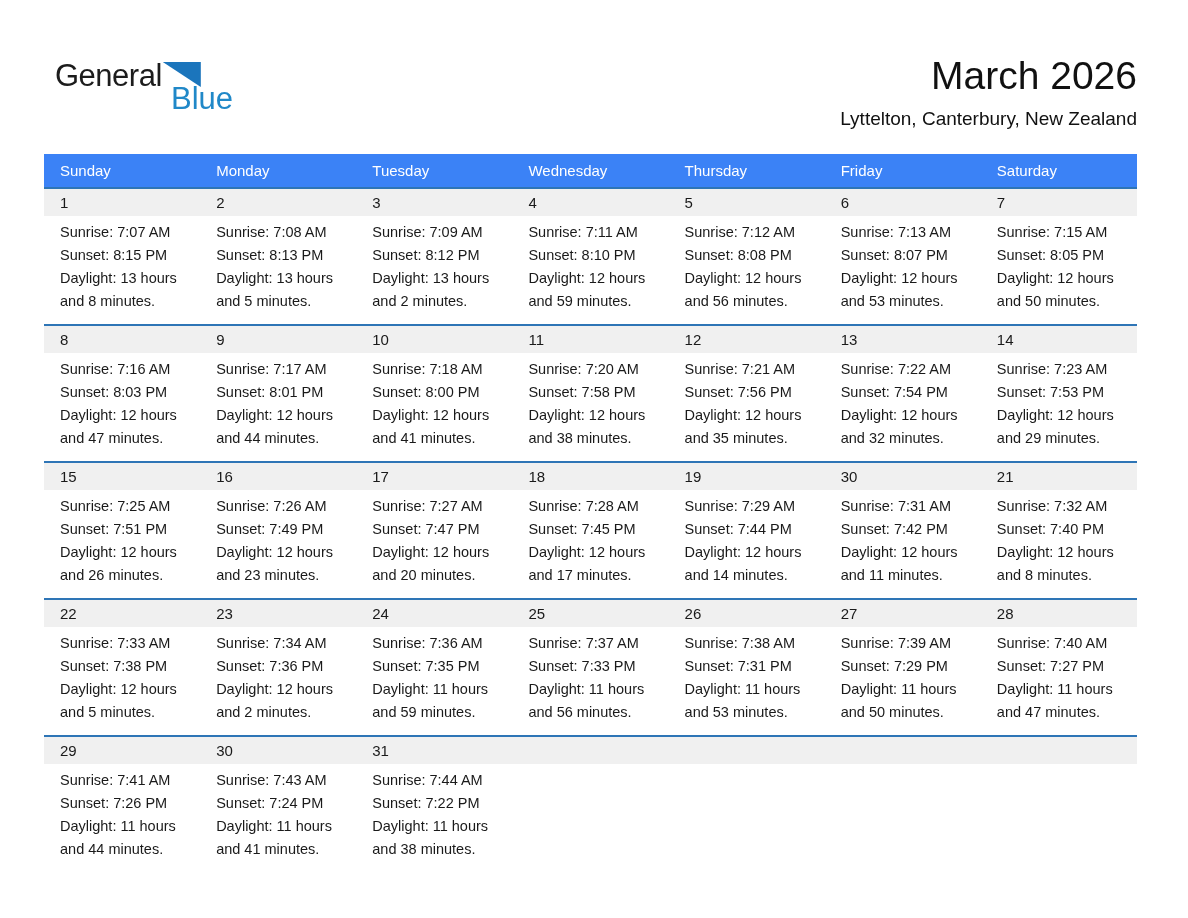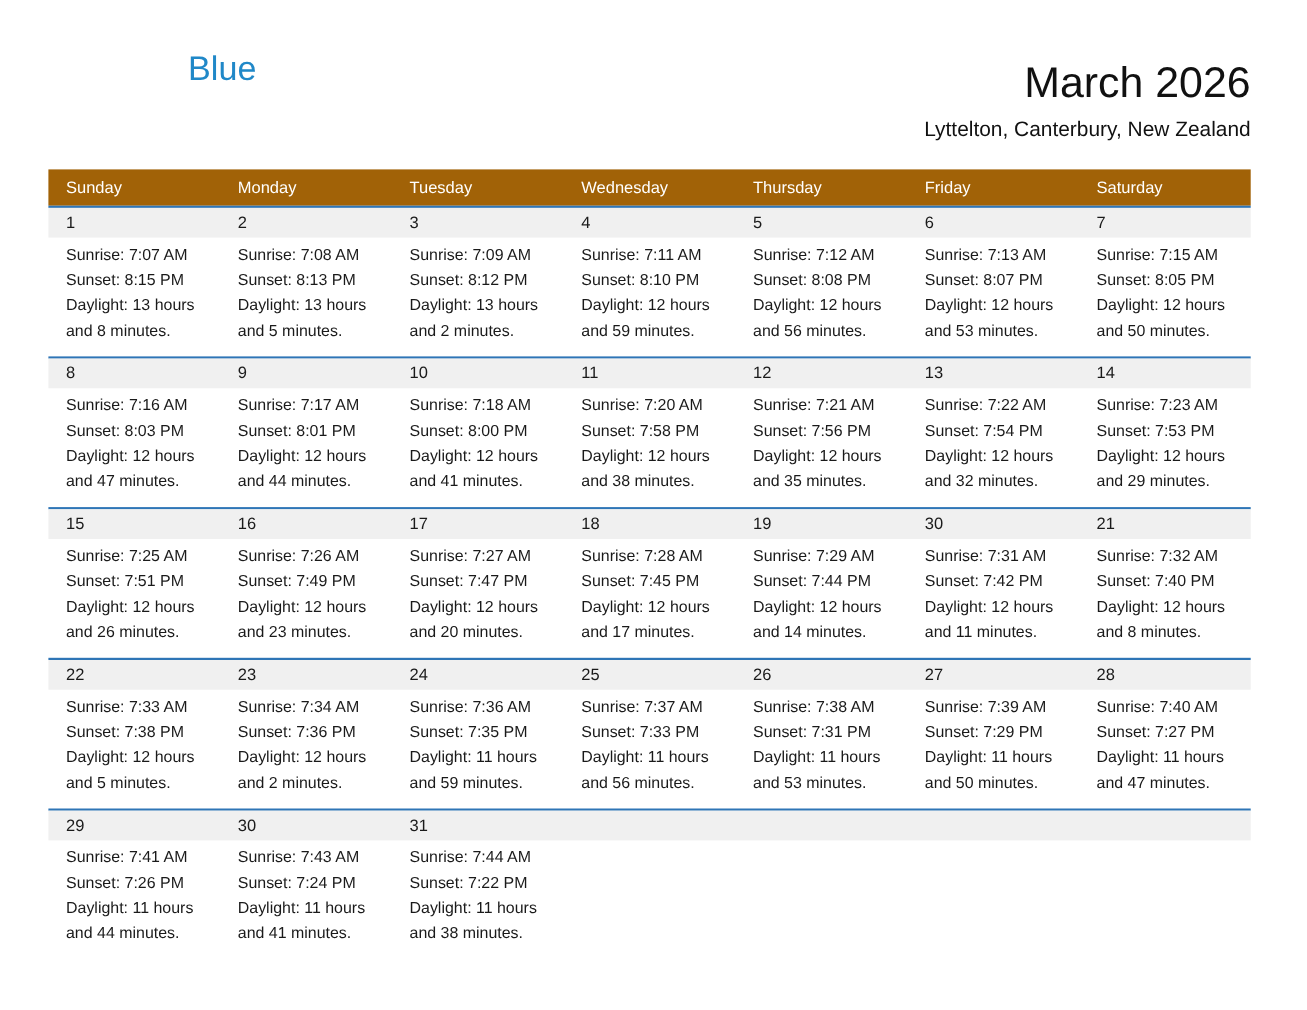--- a/index.html
+++ b/index.html
@@ -22,36 +22,40 @@
   }
   .logo-blue { font-size: 31px; color: #2088C8; margin-top: -13px; margin-left: 116px; }
   
   .titles { position: absolute; right: 51px; top: 54px; text-align: right; }
   .month-title { font-size: 39px; font-weight: 400; color: #111; }
   .location { font-size: 19px; font-weight: 400; color: #111; margin-top: 10px; }
   
   .calendar { position: absolute; left: 44px; top: 154px; width: 1093px; }
   .weekday-row {
     display: grid; grid-template-columns: repeat(7, 1fr);
-    background: #a16207; height: 33px; align-items: center;
+    background: #3b82f6; height: 33px; align-items: center;
   }
   .wd { color: #ffffff; font-size: 15px; padding-left: 16px; overflow: hidden; white-space: nowrap; }
   .week { border-top: 2px solid #2E75B6; }
   .band {
     display: grid; grid-template-columns: repeat(7, 1fr);
     background: #F0F0F0; height: 27px; align-items: center;
   }
   .band-cell { font-size: 15px; color: #1a1a1a; padding-left: 16px; }
   .content { display: grid; grid-template-columns: repeat(7, 1fr); padding: 5px 0 11px 0; }
   .cell { padding-left: 16px; padding-right: 4px; font-size: 14.5px; line-height: 23px; color: #1a1a1a; }
 </style>
 </head>
 <body>
 
 <div class="logo">
+  <div class="logo-row1">
+    <span class="logo-general">General</span>
+    <span class="logo-triangle"></span>
+  </div>
   <div class="logo-blue">Blue</div>
 </div>
 
 <div class="titles">
   <div class="month-title">March 2026</div>
   <div class="location">Lyttelton, Canterbury, New Zealand</div>
 </div>
 
 <div class="calendar">
   <div class="weekday-row" id="weekday-row">

